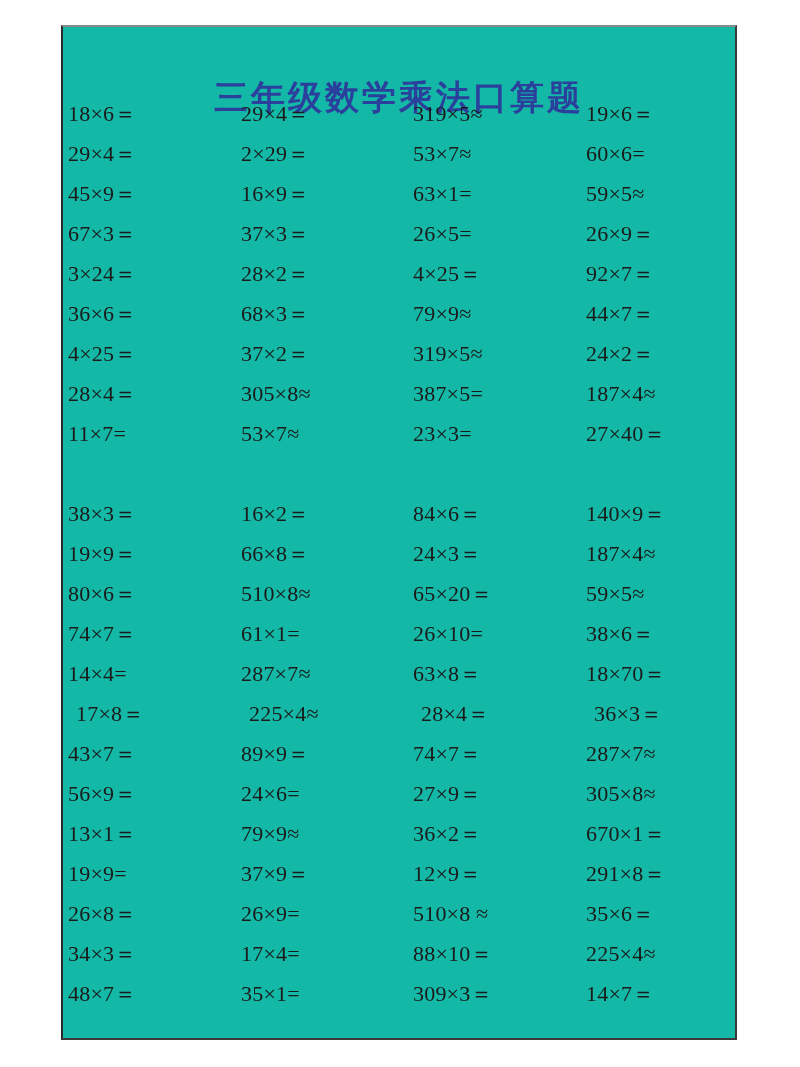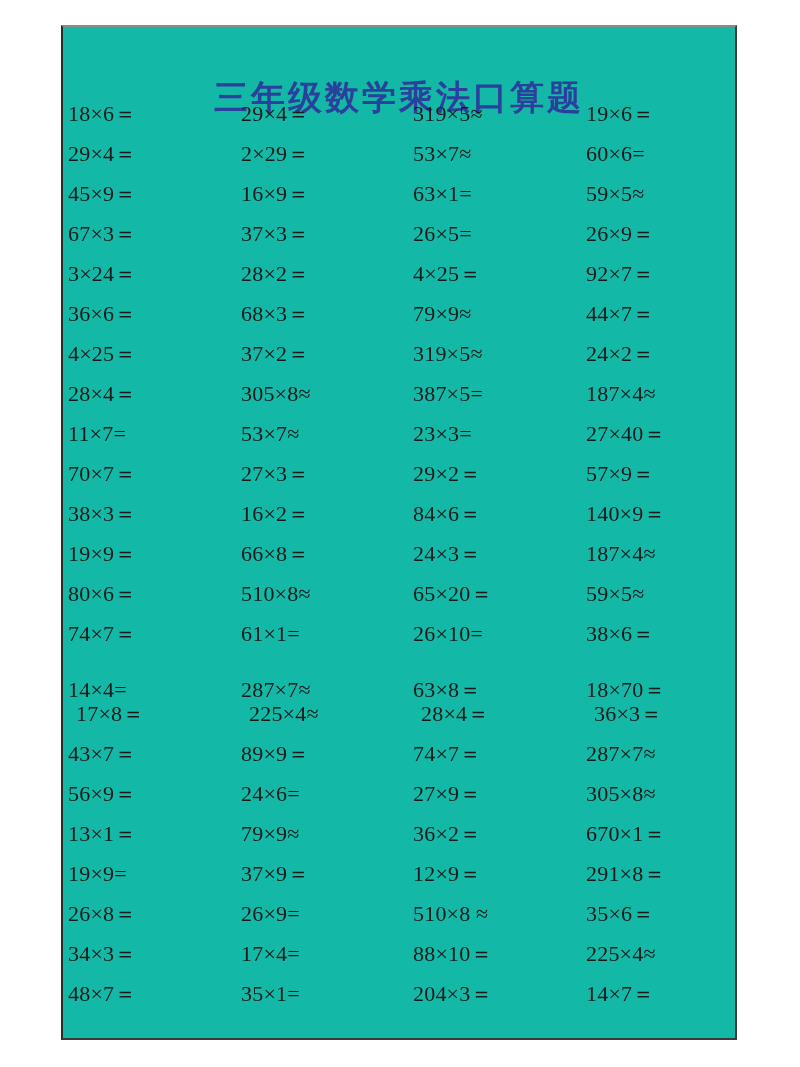--- a/index.html
+++ b/index.html
@@ -123,26 +123,20 @@
       <span class="cell c1">305×8≈</span>
       <span class="cell c2">387×5=</span>
       <span class="cell c3">187×4≈</span>
     </div>
     <div class="row" style="top: 414px;">
       <span class="cell c0">11×7=</span>
       <span class="cell c1">53×7≈</span>
       <span class="cell c2">23×3=</span>
       <span class="cell c3">27×40＝</span>
     </div>
-    <div class="row" style="top: 454px;">
-      <span class="cell c0">70×7＝</span>
-      <span class="cell c1">27×3＝</span>
-      <span class="cell c2">29×2＝</span>
-      <span class="cell c3">57×9＝</span>
-    </div>
     <div class="row" style="top: 494px;">
       <span class="cell c0">38×3＝</span>
       <span class="cell c1">16×2＝</span>
       <span class="cell c2">84×6＝</span>
       <span class="cell c3">140×9＝</span>
     </div>
     <div class="row" style="top: 534px;">
       <span class="cell c0">19×9＝</span>
       <span class="cell c1">66×8＝</span>
       <span class="cell c2">24×3＝</span>
@@ -153,21 +147,21 @@
       <span class="cell c1">510×8≈</span>
       <span class="cell c2">65×20＝</span>
       <span class="cell c3">59×5≈</span>
     </div>
     <div class="row" style="top: 614px;">
       <span class="cell c0">74×7＝</span>
       <span class="cell c1">61×1=</span>
       <span class="cell c2">26×10=</span>
       <span class="cell c3">38×6＝</span>
     </div>
-    <div class="row" style="top: 654px; margin-top: 16px;">
+    <div class="row" style="top: 654px;">
       <span class="cell c0">14×4=</span>
       <span class="cell c1">287×7≈</span>
       <span class="cell c2">63×8＝</span>
       <span class="cell c3">18×70＝</span>
     </div>
     <div class="row" style="top: 694px; margin-left: 8px;">
       <span class="cell c0">17×8＝</span>
       <span class="cell c1">225×4≈</span>
       <span class="cell c2">28×4＝</span>
       <span class="cell c3">36×3＝</span>
@@ -204,16 +198,16 @@
     </div>
     <div class="row" style="top: 934px;">
       <span class="cell c0">34×3＝</span>
       <span class="cell c1">17×4=</span>
       <span class="cell c2">88×10＝</span>
       <span class="cell c3">225×4≈</span>
     </div>
     <div class="row" style="top: 974px;">
       <span class="cell c0">48×7＝</span>
       <span class="cell c1">35×1=</span>
-      <span class="cell c2">204×3＝</span>
+      <span class="cell c2">309×3＝</span>
       <span class="cell c3">14×7＝</span>
     </div>
   </div>
 
 </body></html>

